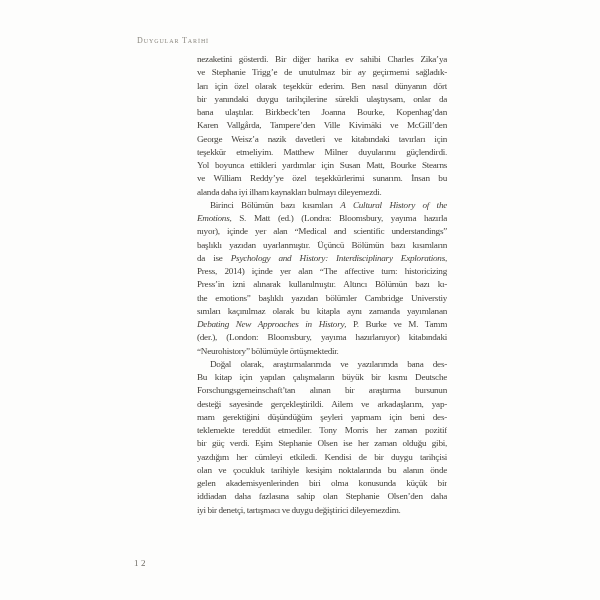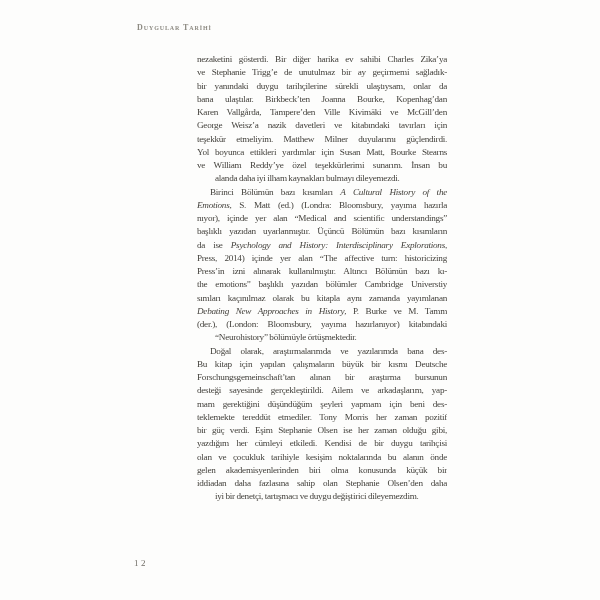--- a/index.html
+++ b/index.html
@@ -5,57 +5,57 @@
   html,body{margin:0;padding:0;}
   body{
     width:600px;height:600px;
     background:#fdfdfc;
     font-family:"Liberation Serif","DejaVu Serif",serif;
     position:relative;
     overflow:hidden;
   }
   .sheet{position:absolute;inset:0;background:#fdfdfc;}
   .running-header{
-    position:absolute;left:137px;top:23px;
+    position:absolute;left:137px;top:36px;
     font-variant:small-caps;
     font-size:8px;letter-spacing:0.9px;
     color:#8d8a82;
-    font-weight:bold;
   }
   .text-block{
     position:absolute;left:197px;top:53px;width:250px;
     font-size:9.2px;line-height:13.25px;
     letter-spacing:-0.28px;word-spacing:-0.4px;
     color:#45433e;
   }
   .para{margin:0;}
   .line{
     text-align:justify;
     text-align-last:justify;
     height:13.25px;overflow:hidden;
   }
-  .line.end{text-align:left;text-align-last:left;margin-left:18px;}
+  .line.end{text-align:left;text-align-last:left;}
   .line.indent{padding-left:13px;}
   .line i{}
   .page-number{
     position:absolute;left:134px;top:558px;
     font-size:9px;letter-spacing:2.5px;
     color:#6f6c65;
   }
 </style>
 </head>
 <body>
 
 <div class="sheet">
   <div class="running-header">Duygular Tarihi</div>
 
   <div class="text-block">
       <div class="para">
         <div class="line"><span>nezaketini gösterdi. Bir diğer harika ev sahibi Charles Zika’ya</span></div>
         <div class="line"><span>ve Stephanie Trigg’e de unutulmaz bir ay geçirmemi sağladık-</span></div>
+        <div class="line"><span>ları için özel olarak teşekkür ederim. Ben nasıl dünyanın dört</span></div>
         <div class="line"><span>bir yanındaki duygu tarihçilerine sürekli ulaştıysam, onlar da</span></div>
         <div class="line"><span>bana ulaştılar. Birkbeck’ten Joanna Bourke, Kopenhag’dan</span></div>
         <div class="line"><span>Karen Vallgårda, Tampere’den Ville Kivimäki ve McGill’den</span></div>
         <div class="line"><span>George Weisz’a nazik davetleri ve kitabındaki tavırları için</span></div>
         <div class="line"><span>teşekkür etmeliyim. Matthew Milner duyularımı güçlendirdi.</span></div>
         <div class="line"><span>Yol boyunca ettikleri yardımlar için Susan Matt, Bourke Stearns</span></div>
         <div class="line"><span>ve William Reddy’ye özel teşekkürlerimi sunarım. İnsan bu</span></div>
         <div class="line end"><span>alanda daha iyi ilham kaynakları bulmayı dileyemezdi.</span></div>
       </div>
       <div class="para">

